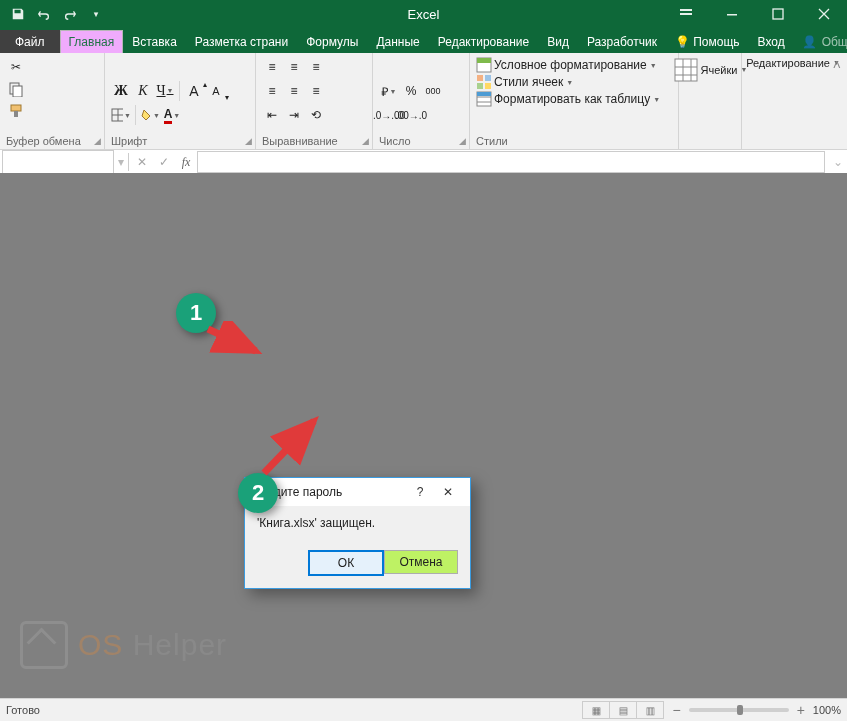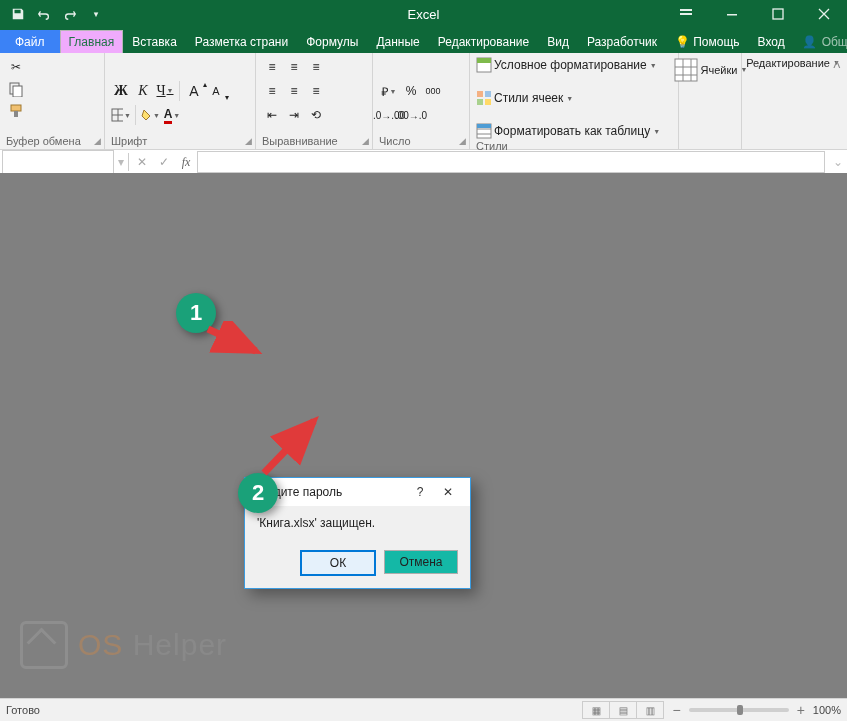--- a/index.html
+++ b/index.html
@@ -4,21 +4,21 @@
 <style>
 html,body{margin:0;padding:0;font-family:"Segoe UI",Tahoma,sans-serif;font-size:12px;color:#222;background:#fff;overflow:hidden;width:847px;height:721px}
 .titlebar{height:28px;background:#0e6839;display:flex;align-items:center;color:#fff;position:relative}
 .qat{display:flex;align-items:center;padding-left:6px;gap:2px}
 .qat-btn{width:24px;height:22px;display:flex;align-items:center;justify-content:center;color:#fff;opacity:.9}
 .title-center{position:absolute;left:50%;transform:translateX(-50%);font-size:13px;color:#fff}
 .win-ctrls{margin-left:auto;display:flex}
 .win-btn{width:46px;height:28px;display:flex;align-items:center;justify-content:center;color:#fff;opacity:.9}
 .tabstrip{height:25px;background:#0e6839;display:flex;align-items:flex-end;color:#fff;font-size:12px}
 .tab{padding:4px 8px;border:1px solid transparent;border-bottom:none;cursor:default;white-space:nowrap}
-.tab.file{background:#3b82f6;color:#fff;padding:4px 14px}
+.tab.file{background:#404040;color:#fff;padding:4px 14px}
 .tab.active{background:#f0abfc;color:#217346;border-color:#b6b6b6}
 .tab.share{margin-left:auto;margin-right:4px;opacity:.6;display:flex;align-items:center;gap:4px}
 .ribbon{background:#f1f1f1;border-bottom:1px solid #d4d4d4;height:96px;display:flex}
 .group{border-right:1px solid #d4d4d4;padding:4px 6px 2px;display:flex;flex-direction:column;justify-content:space-between;position:relative}
 .group-body{display:flex;align-items:flex-start;gap:4px;flex:1}
 .group-label{text-align:left;font-size:11px;color:#666;padding-top:1px;white-space:nowrap}
 .group-dl{position:absolute;right:3px;bottom:3px;font-size:9px;color:#999}
 .big-btn{display:flex;flex-direction:row;align-items:center;justify-content:center;width:50px;gap:2px;font-size:11px;text-align:center;line-height:1.1}
 .vstack{display:flex;flex-direction:column;gap:2px}
 .hstack{display:flex;gap:2px;align-items:center}
@@ -46,22 +46,22 @@
 .dialog{position:absolute;left:244px;top:304px;width:225px;background:#f0f0f0;border:1px solid #3a9be0;box-shadow:6px 6px 14px rgba(0,0,0,.35);font-size:12px}
 .dlg-title{height:28px;display:flex;align-items:center;padding:0 8px;background:#fff}
 .dlg-title-txt{flex:1}
 .dlg-tbtn{width:28px;height:26px;display:flex;align-items:center;justify-content:center;color:#333}
 .dlg-body{padding:10px 12px 4px}
 .dlg-msg{margin-bottom:10px}
 .dlg-row{display:flex;align-items:center;gap:6px;margin-bottom:10px}
 .dlg-row label{white-space:nowrap}
 .dlg-row label u{text-decoration:underline}
 .dlg-input{flex:1;height:20px;border:1px solid #7a7a7a;background:#fff;padding:0 4px;font-size:12px;letter-spacing:1px}
-.dlg-btns{display:flex;justify-content:flex-end;gap:8px;padding:6px 12px 12px}
-.dlg-btn{min-width:72px;height:22px;border:1px solid #adadad;background:#14b8a6;font-size:12px;display:flex;align-items:center;justify-content:center}
+.dlg-btns{display:flex;justify-content:flex-end;padding:6px 12px 12px}
+.dlg-btn{min-width:72px;height:22px;border:1px solid #adadad;background:#bef264;font-size:12px;display:flex;align-items:center;justify-content:center}
 .dlg-btn.primary{border:2px solid #0078d7;background:#e5f1fb}
 
 .callout{position:absolute;width:40px;height:40px;border-radius:50%;background:#1aa179;box-shadow:3px 3px 8px rgba(0,0,0,.4);color:#fff;display:flex;align-items:center;justify-content:center;font-size:22px;font-weight:600}
 .arrow-svg{position:absolute;pointer-events:none}
 .watermark{position:absolute;left:20px;bottom:30px;display:flex;align-items:center;gap:10px;opacity:.35}
 .wm-icon{width:42px;height:42px;border:3px solid #aaa;border-radius:6px;position:relative}
 .wm-icon::before{content:"";position:absolute;left:8px;top:8px;width:18px;height:18px;border-left:3px solid #aaa;border-top:3px solid #aaa;transform:rotate(45deg)}
 .wm-txt{font-size:30px;font-weight:300;letter-spacing:1px}
 .wm-os{color:#e08a3c}
 .wm-h{color:#9a9a9a}
@@ -244,21 +244,21 @@
         <span class="ico" style="font-size:10px">.00→.0</span>
       </div>
     </div>
       </div>
     <div class="group-label">Число</div>
     <span class="group-dl">◢</span>
   </div>
 
   <div class="group" style="width:196px">
     <div class="group-body">
-        <div class="vstack" style="gap:17px;font-size:12px">
+        <div class="vstack" style="gap:1px;font-size:12px">
       <div class="hstack">
             <span class="ico">
               <svg width="16" height="16">
                 <rect x="1" y="1" width="14" height="14" fill="#fff" stroke="#888"></rect>
                 <rect x="1" y="1" width="14" height="5" fill="#7fba4c"></rect>
               </svg>
             </span>
             <span>Условное форматирование</span>
             <span class="dd-arrow">▼</span>
           </div>

